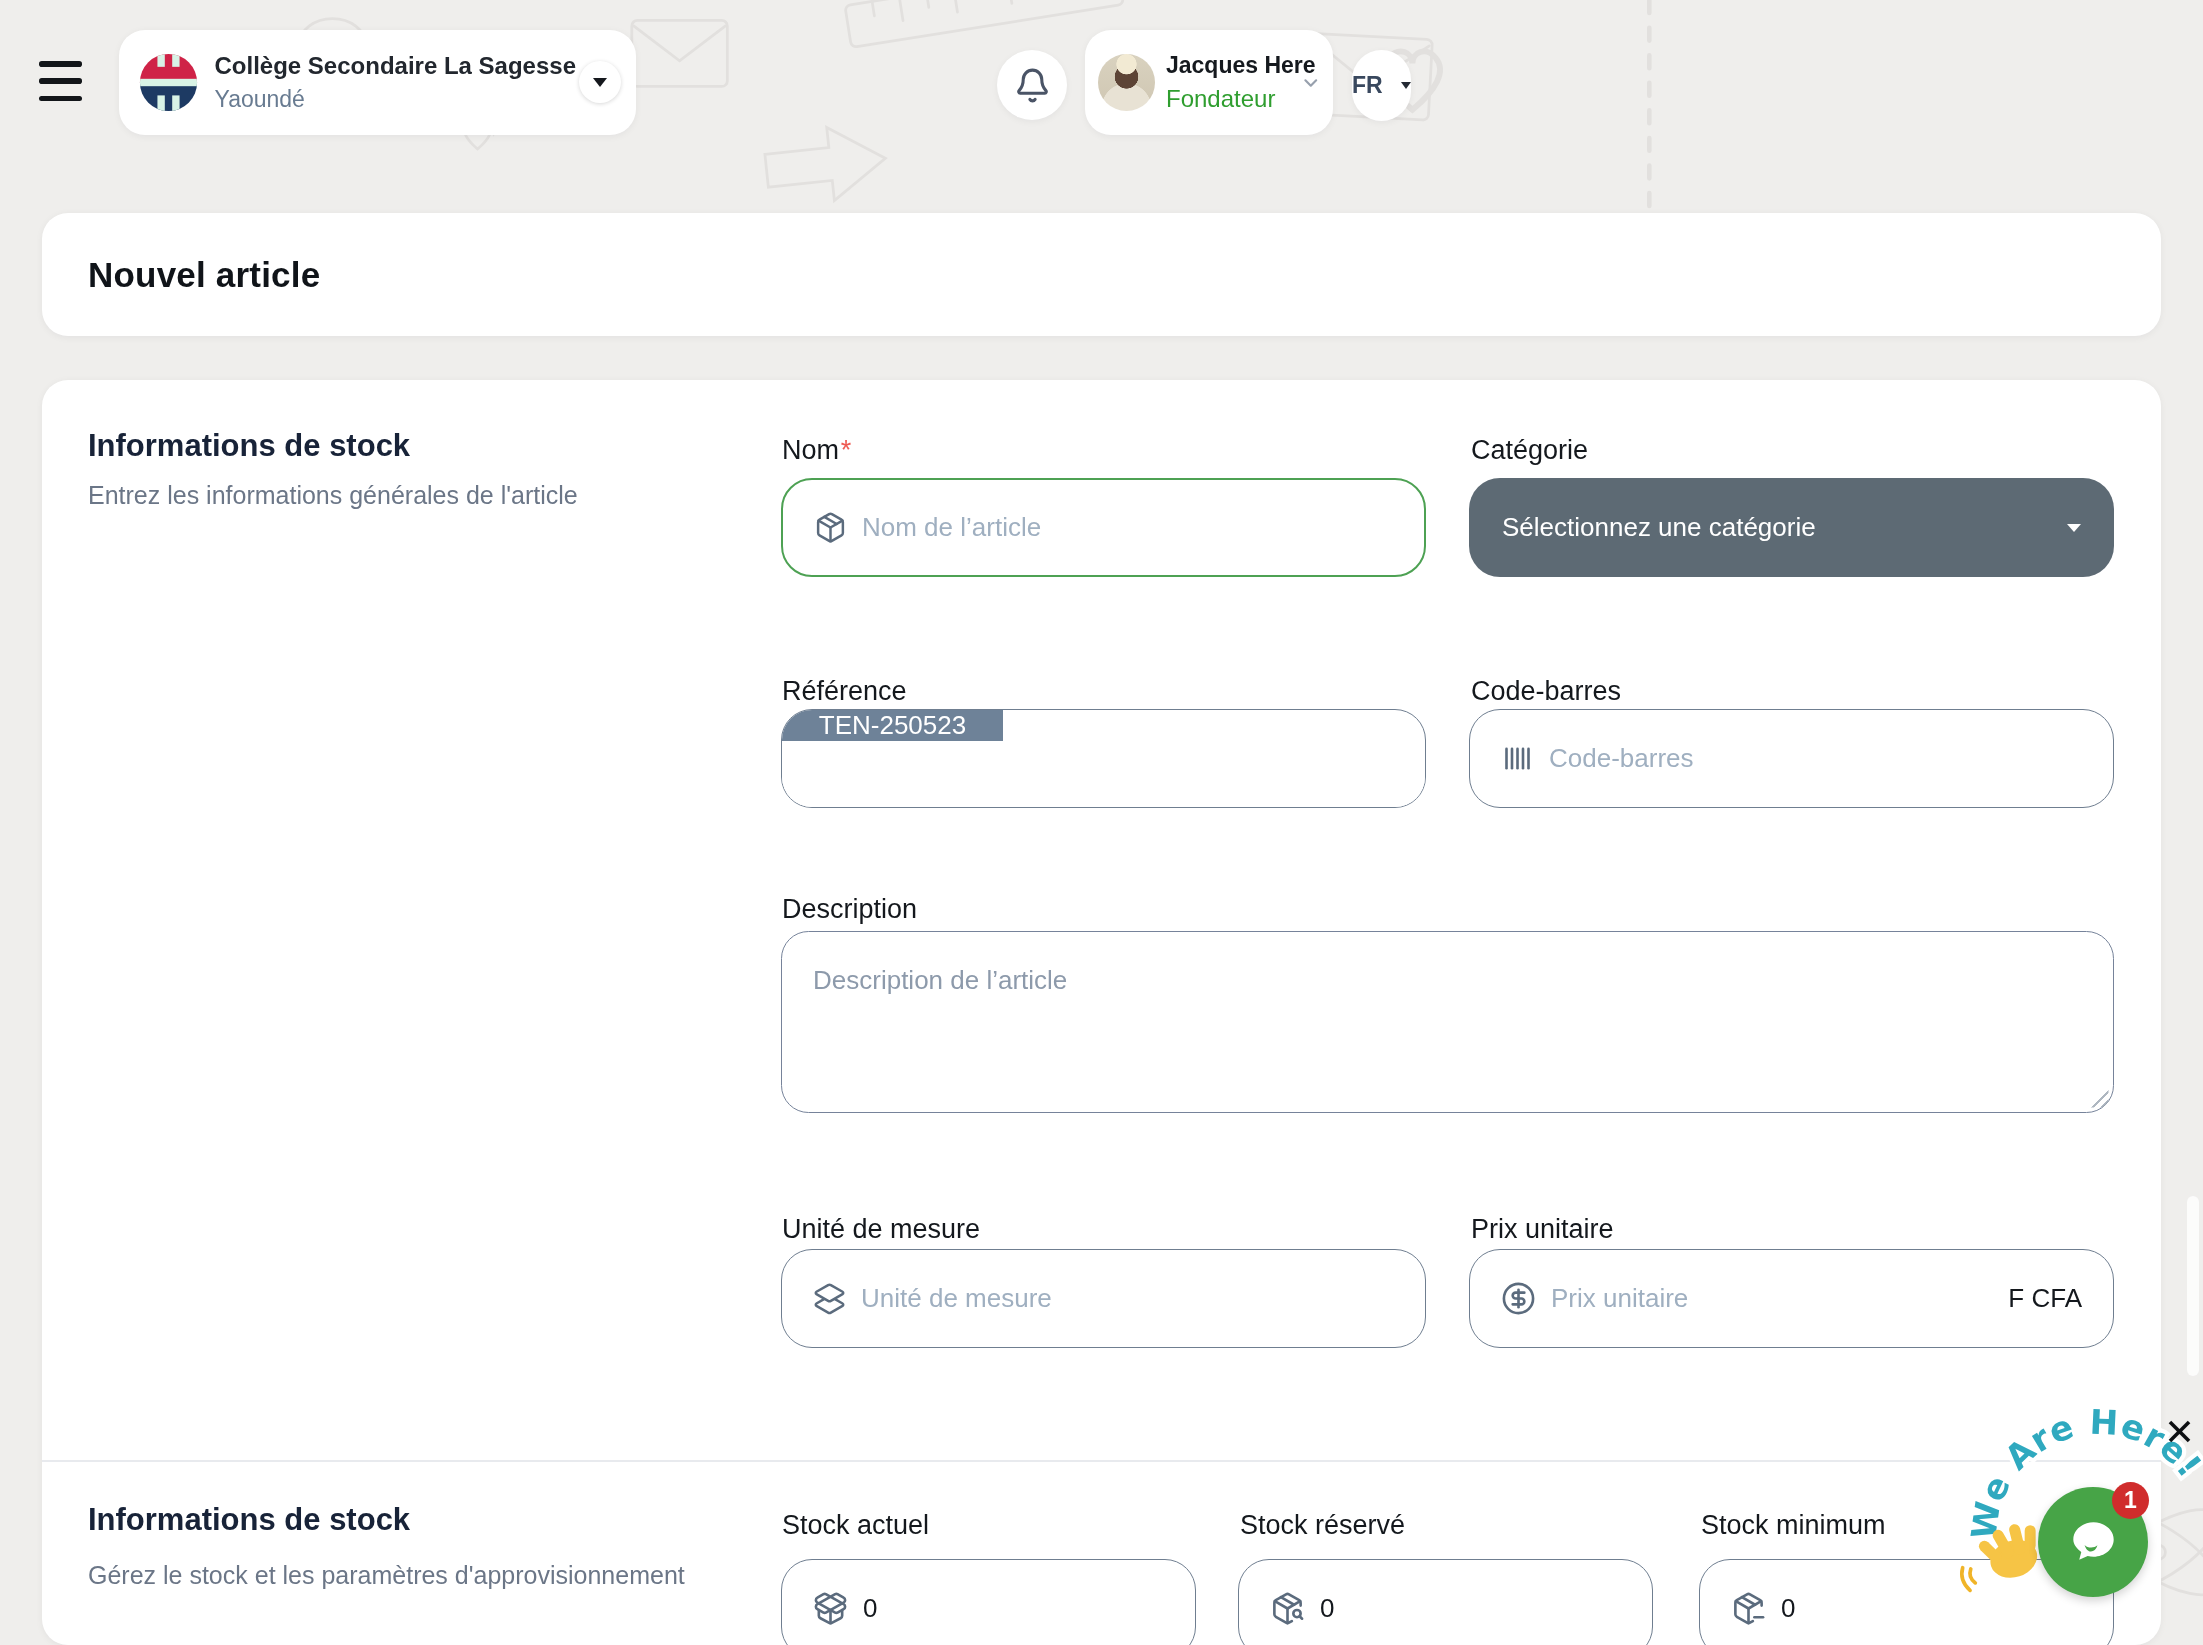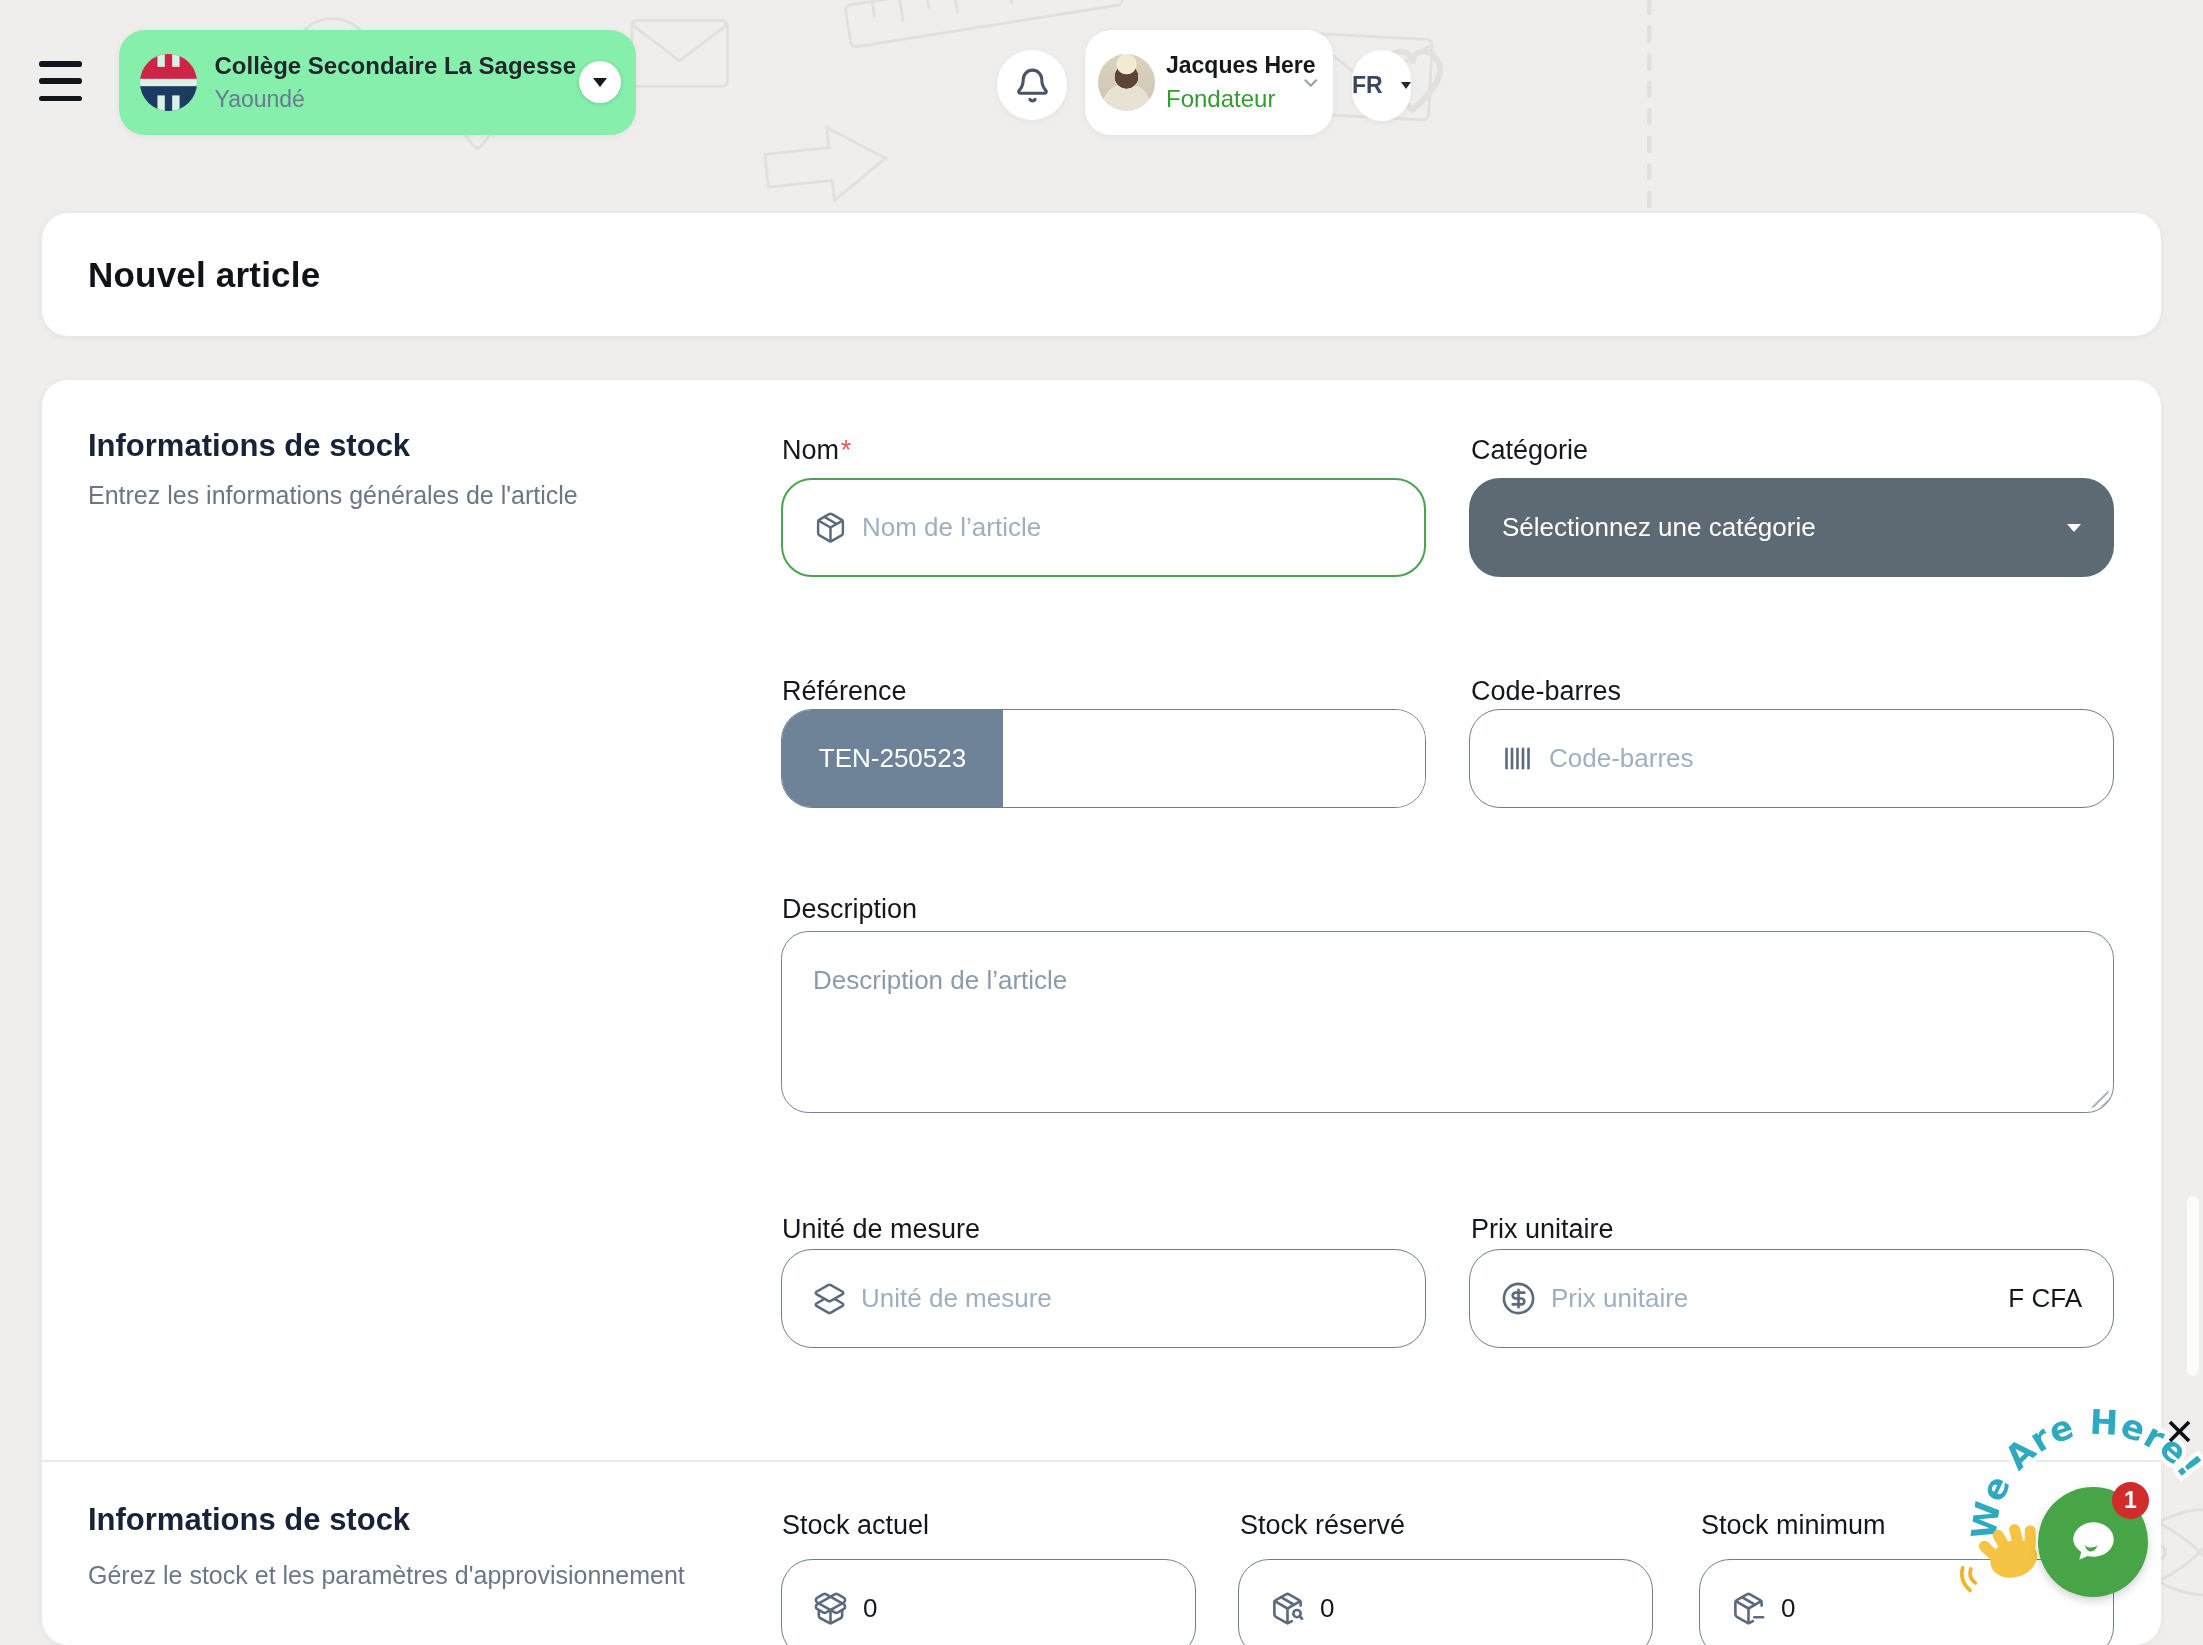--- a/index.html
+++ b/index.html
@@ -6,21 +6,21 @@
   .screen{position:relative;width:2204px;height:1646px;overflow:hidden;
     background:#efeeec;font-family:"Liberation Sans",sans-serif;color:#14181d;}
   .doodles{position:absolute;inset:0;z-index:0;}
   .card{position:absolute;background:#fff;border-radius:26px;
     box-shadow:0 1.8px 7.3px rgba(16,24,40,.05);z-index:2;}
   
   .hamburger{position:absolute;left:39px;top:61px;width:43px;height:40px;z-index:3;cursor:pointer;
     display:flex;flex-direction:column;justify-content:space-between;}
   .hamburger i{display:block;height:5.5px;border-radius:2.8px;background:#121519;}
   .school-card{left:119px;top:30px;width:517px;height:105px;display:flex;align-items:center;
-    padding:0;background:#86efac;}
+    padding:0;background:#ffffff;}
   .school-logo{width:59px;height:59px;margin-left:20px;flex:0 0 auto;}
   .school-text{margin-left:16.5px;min-width:0;}
   .school-name{font-size:24px;font-weight:bold;color:#22272e;white-space:nowrap;}
   .school-city{font-size:23px;color:#687b91;margin-top:6.4px;}
   .caret-btn{position:absolute;right:14.7px;top:31px;width:42px;height:42px;border-radius:50%;
     background:#fff;box-shadow:0 0.9px 4.6px rgba(0,0,0,.16);display:flex;align-items:center;justify-content:center;}
   .caret-down{width:0;height:0;border-left:7.3px solid transparent;border-right:7.3px solid transparent;
     border-top:9.2px solid #15181d;}
   .bell-btn{left:997px;top:50px;width:70px;height:70px;border-radius:50%;
     display:flex;align-items:center;justify-content:center;}
@@ -219,21 +219,21 @@
     <input placeholder="Nom de l’article" style="">
   </div>
 
   <div class="flabel" style="left:1471px;top:435px;">Catégorie</div>
   <div class="select" style="left:1469px;top:478px;width:645px;height:99px;">
     <span class="sel-text">Sélectionnez une catégorie</span>
     <span class="sel-caret"></span>
   </div>
 
   <div class="flabel" style="left:782px;top:676px;">Référence</div>
-  <div class="ref-wrap" style="left:781px;top:709px;width:645px;height:99px;">
+  <div class="ref-wrap" style="left:781px;top:709px;width:645px;height:99px;flex-direction:column;">
     <div class="ref-prefix">TEN-250523</div>
     <input value="" style="">
   </div>
 
   <div class="flabel" style="left:1471px;top:676px;">Code-barres</div>
   <div class="input" style="left:1469px;top:709px;width:645px;height:99px;">
     <svg class="icn" width="33" height="33" viewBox="0 0 24 24" fill="none" stroke="#5b6b7d" stroke-width="1.9" stroke-linecap="round">
       <path d="M4 5v14"></path>
         <path d="M8 5v14"></path>
         <path d="M12 5v14"></path>

